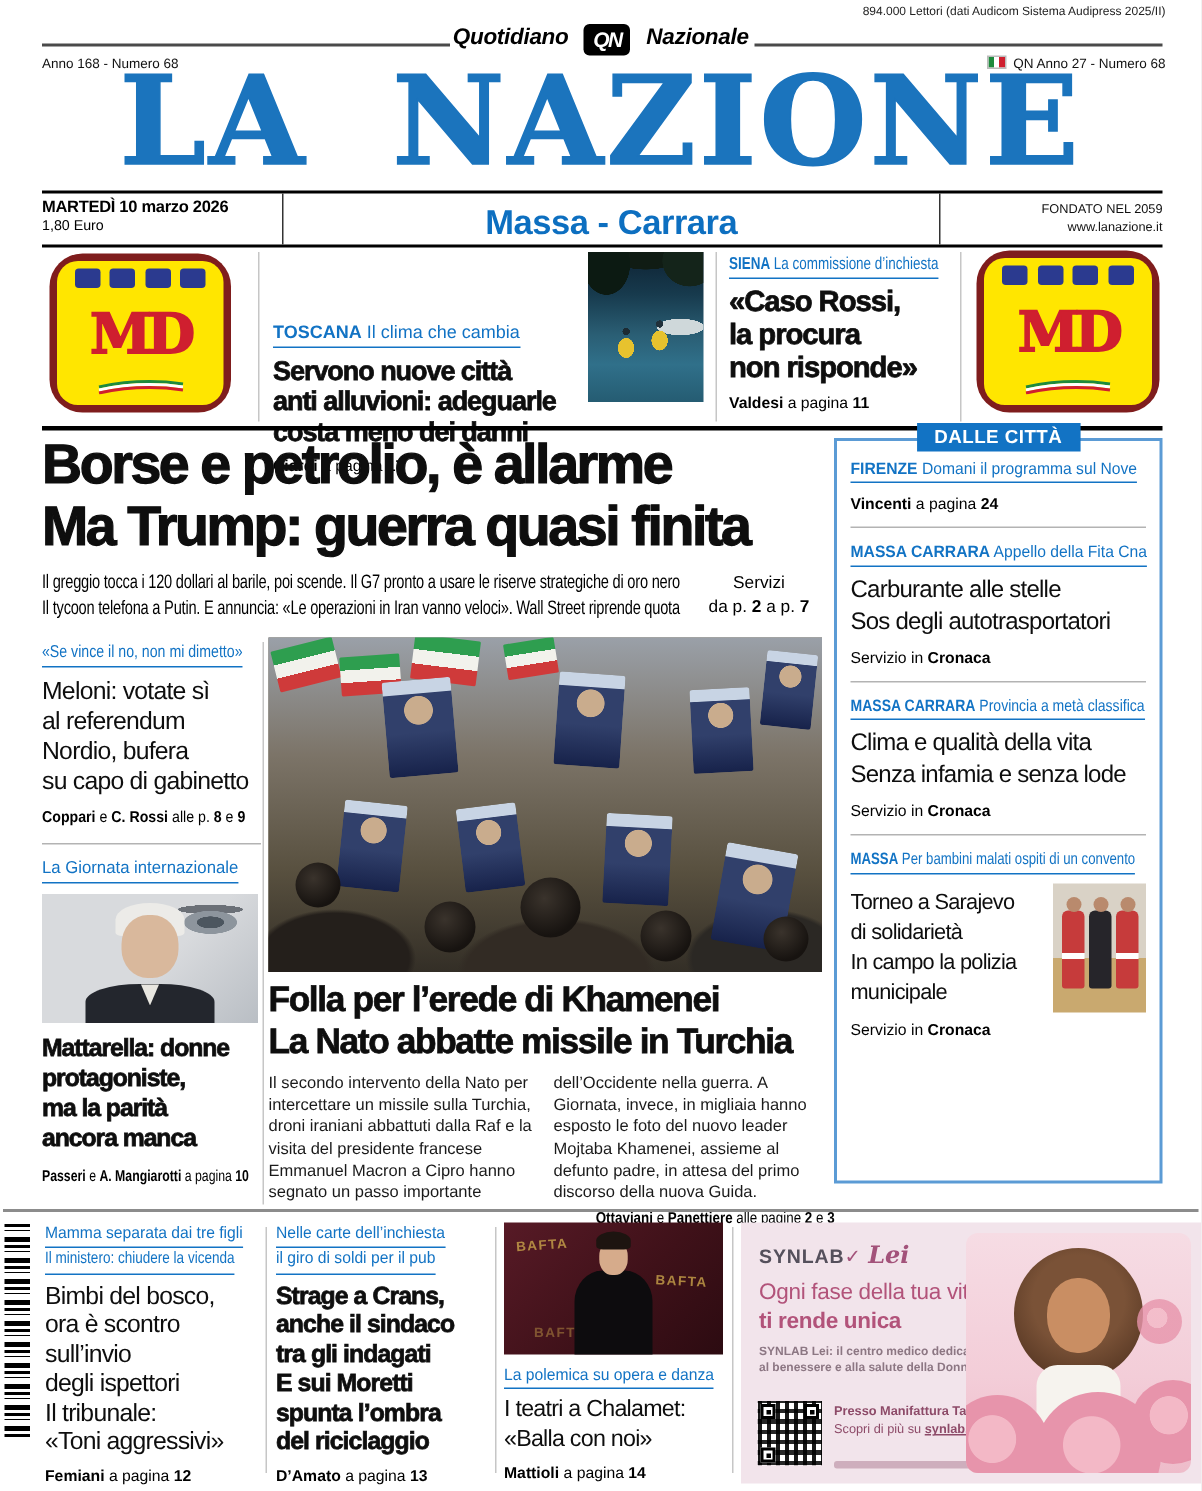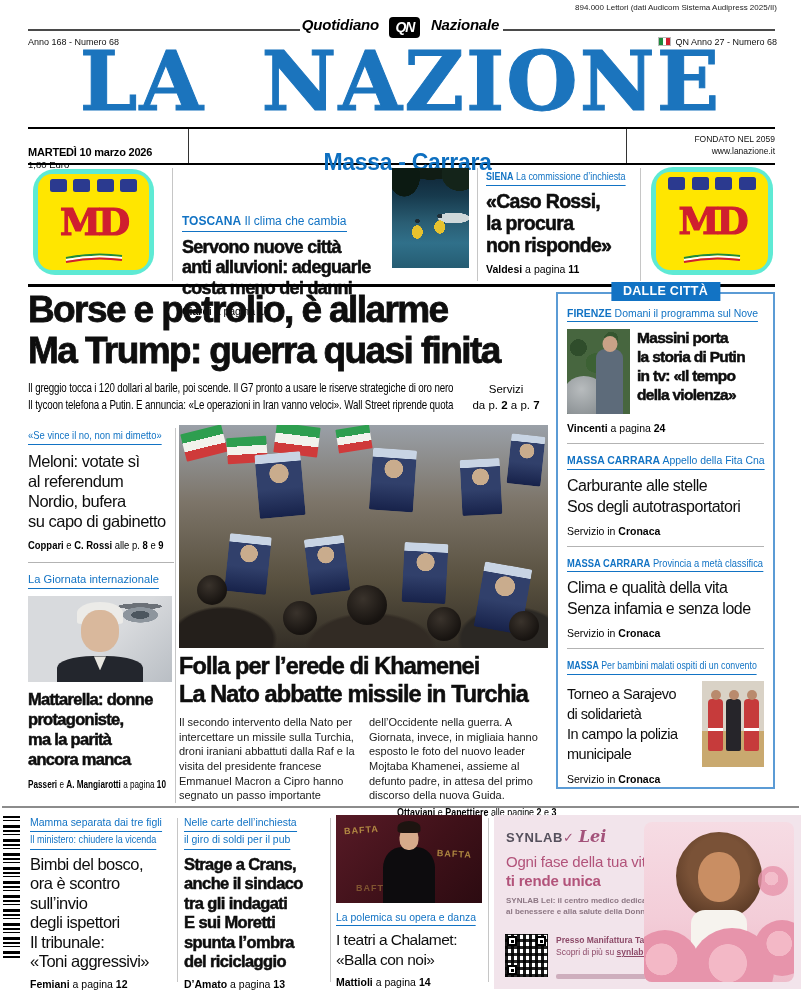--- a/index.html
+++ b/index.html
@@ -25,21 +25,21 @@
 
   
   .masthead { top:40px; left:0; right:0; text-align:center;
     font-family:"DejaVu Serif","Liberation Serif",serif; font-weight:700;
     font-size:82px; line-height:1; color:#1b74bd; letter-spacing:2px; word-spacing:26px;
     -webkit-text-stroke:1px #1b74bd; }
 
   
   .dateline { top:127px; left:28px; width:747px; height:38px;
     border-top:2px solid #000; border-bottom:2.5px solid #000; display:flex; align-items:stretch;}
-  .dl-cell { padding-top:17px; }
+  .dl-cell { padding-top:3px; }
   .dl-left { width:160px; }
   .dl-date { font-size:11px; font-weight:700; letter-spacing:-0.2px;}
   .dl-price { font-size:9.5px; margin-top:1px;}
   .dl-center { flex:1; text-align:center; }
   .dl-edition { font-size:23px; font-weight:700; color:#0d6fc0; line-height:32px; letter-spacing:-0.3px;}
   .dl-right { width:148px; text-align:right; font-size:8.5px; line-height:1.45; padding-top:4px; color:#111;}
   .dl-sep { width:1px; background:#333; }
 
   
   .vsep { width:1px; background:#c6c6c6; }
@@ -54,21 +54,21 @@
   .fitr { transform-origin:100% 50%; }
   .sx75{transform:scaleX(.75)} .sx78{transform:scaleX(.78)} .sx80{transform:scaleX(.80)}
   .sx82{transform:scaleX(.82)} .sx85{transform:scaleX(.85)} .sx90{transform:scaleX(.90)}
   .sx95{transform:scaleX(.95)} .sx97{transform:scaleX(.97)}
   .hl { color:#0e0e0e; }
   .hl-heavy { font-weight:700; letter-spacing:-0.7px; -webkit-text-stroke:0.5px #0e0e0e; }
   .hl-light { font-weight:400; letter-spacing:-0.5px; }
   .byl { font-size:10.5px; color:#000; }
 
   
-  .md { background:#5eead4; border-radius:22px; padding:5px; }
+  .md { background:#7f1d1d; border-radius:22px; padding:5px; }
   .md-in { background:#ffe600; border-radius:14px; height:100%; position:relative;
     display:flex; flex-direction:column; justify-content:space-between; padding:5px 8px; }
   .md-row { display:flex; justify-content:space-between; padding:0 4px; }
   .md-row i { display:block; width:17px; height:13px; background:#2b3a8f; border-radius:2.5px; }
   .md-word { text-align:center; font-family:"DejaVu Serif",serif; font-weight:700;
     font-size:37px; line-height:30px; color:#cf1f2f; letter-spacing:-3px;
     -webkit-text-stroke:1.2px #cf1f2f; }
   .md-swoosh { display:block; margin:0 auto 2px; }
 
   
@@ -355,27 +355,20 @@
     </div>
   </div>
 
   <div class="abs rail">
     <div class="badge">DALLE CITTÀ</div>
     <div class="rail-in">
       <div>
         <div class="kick">
           <span class="kick-u fit sx95"><span class="kb">FIRENZE</span><span> Domani il programma sul Nove</span></span>
         </div>
-        <div style="display:flex;gap:7px;margin-top:7px;">
-          <div class="ph ph-massini" style="width:63px;height:85px;flex:none;">
-            <div class="ms-lion"></div>
-            <div class="ms-man"></div>
-          </div>
-          <div class="hl hl-heavy" style="font-size:15.5px;line-height:1.22;">Massini porta<br>la storia di Putin<br>in tv: «Il tempo<br>della violenza»</div>
-        </div>
         <div class="byl" style="margin-top:8px;"><span style="font-weight: 700;">Vincenti</span><span> a pagina </span><span style="font-weight: 700;">24</span></div>
       </div>
       <div class="hsep"></div>
       <div>
         <div class="kick">
           <span class="kick-u fit sx95"><span class="kb">MASSA CARRARA</span><span> Appello della Fita Cna</span></span>
         </div>
         <div class="hl hl-light" style="font-size:16px;line-height:1.32;margin-top:5px;">Carburante alle stelle<br>Sos degli autotrasportatori</div>
         <div class="byl" style="margin-top:8px;"><span>Servizio in </span><span style="font-weight: 700;">Cronaca</span></div>
       </div>

